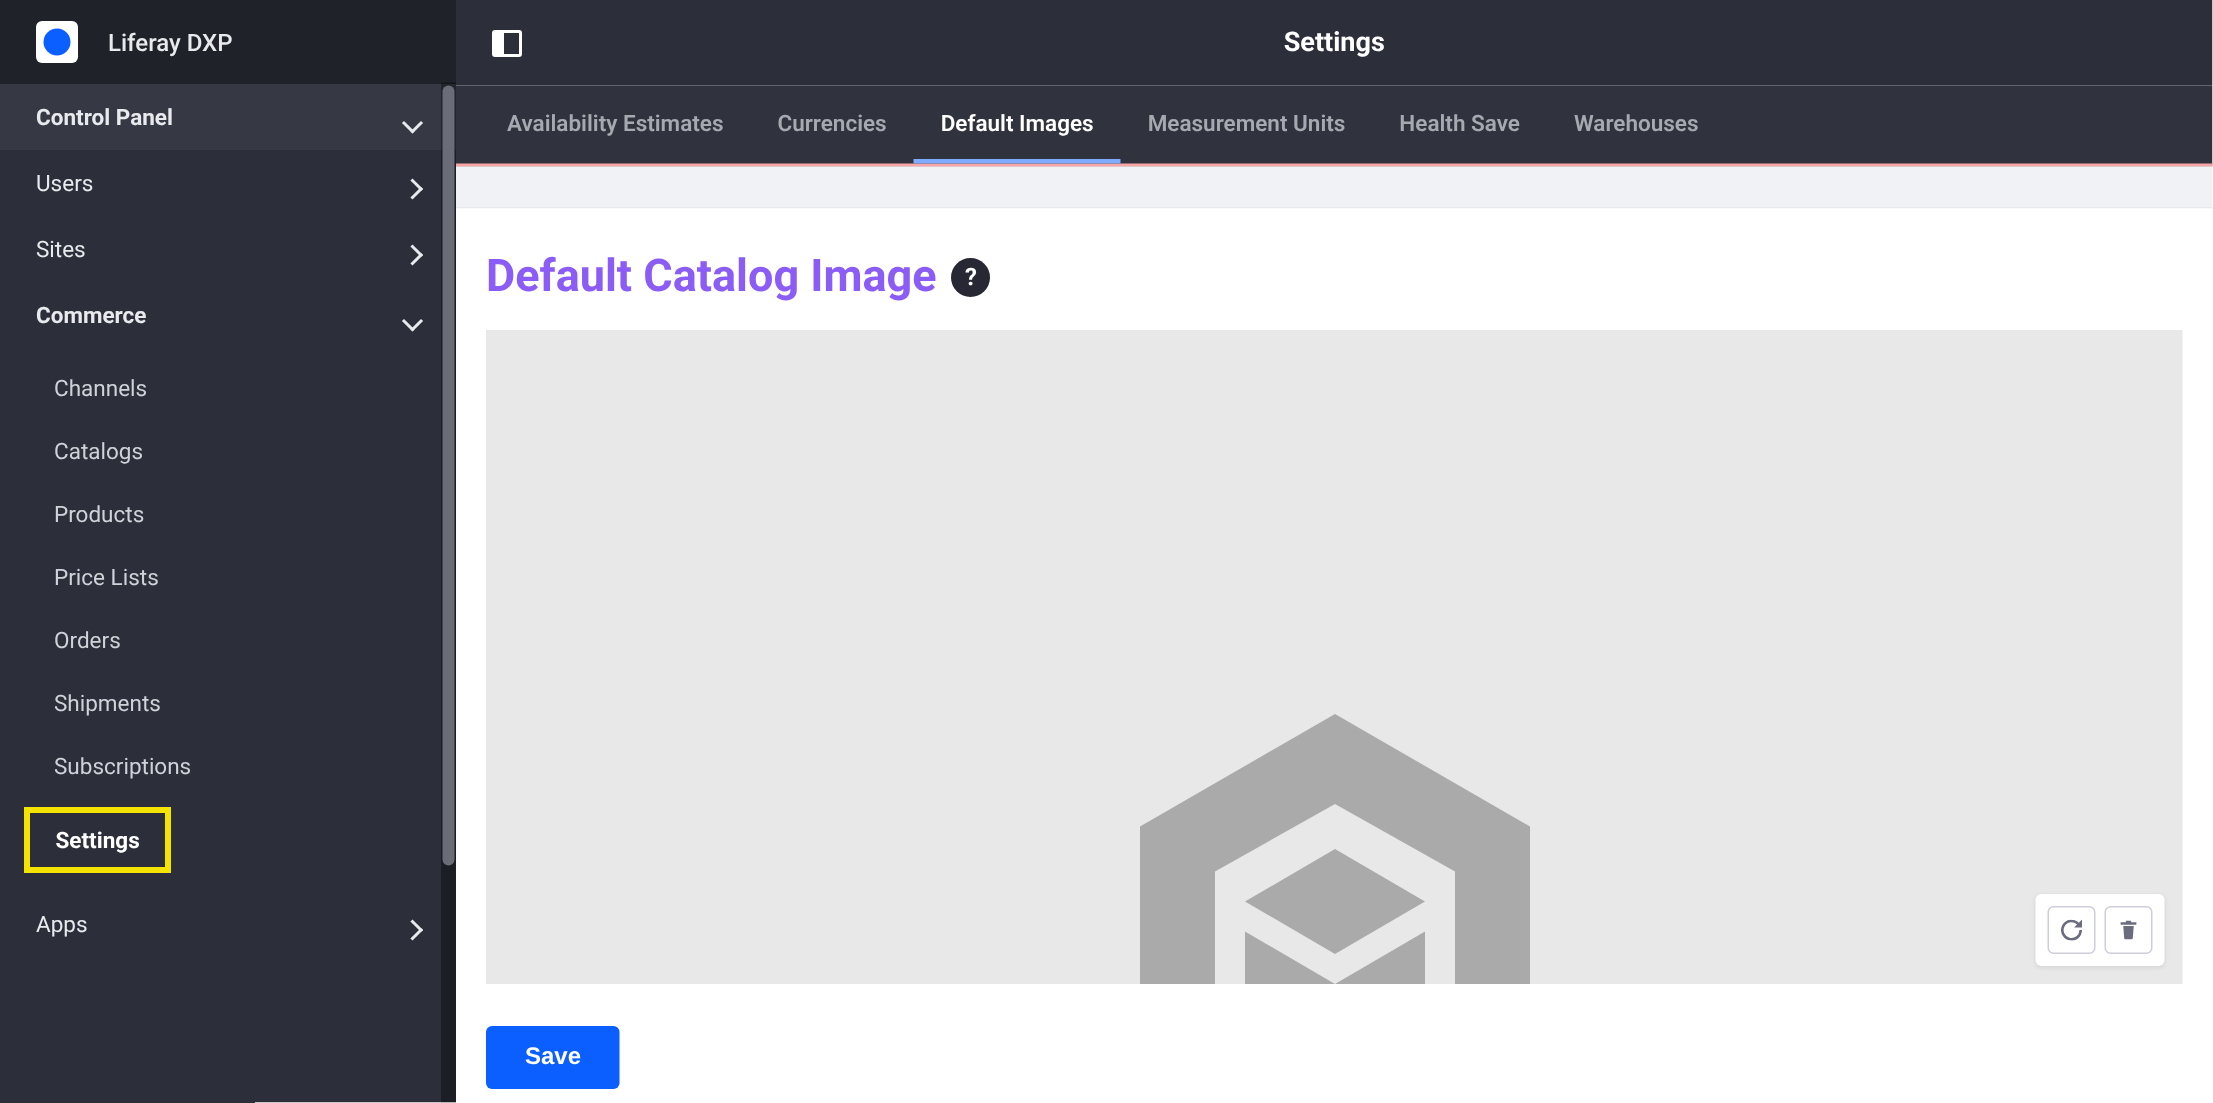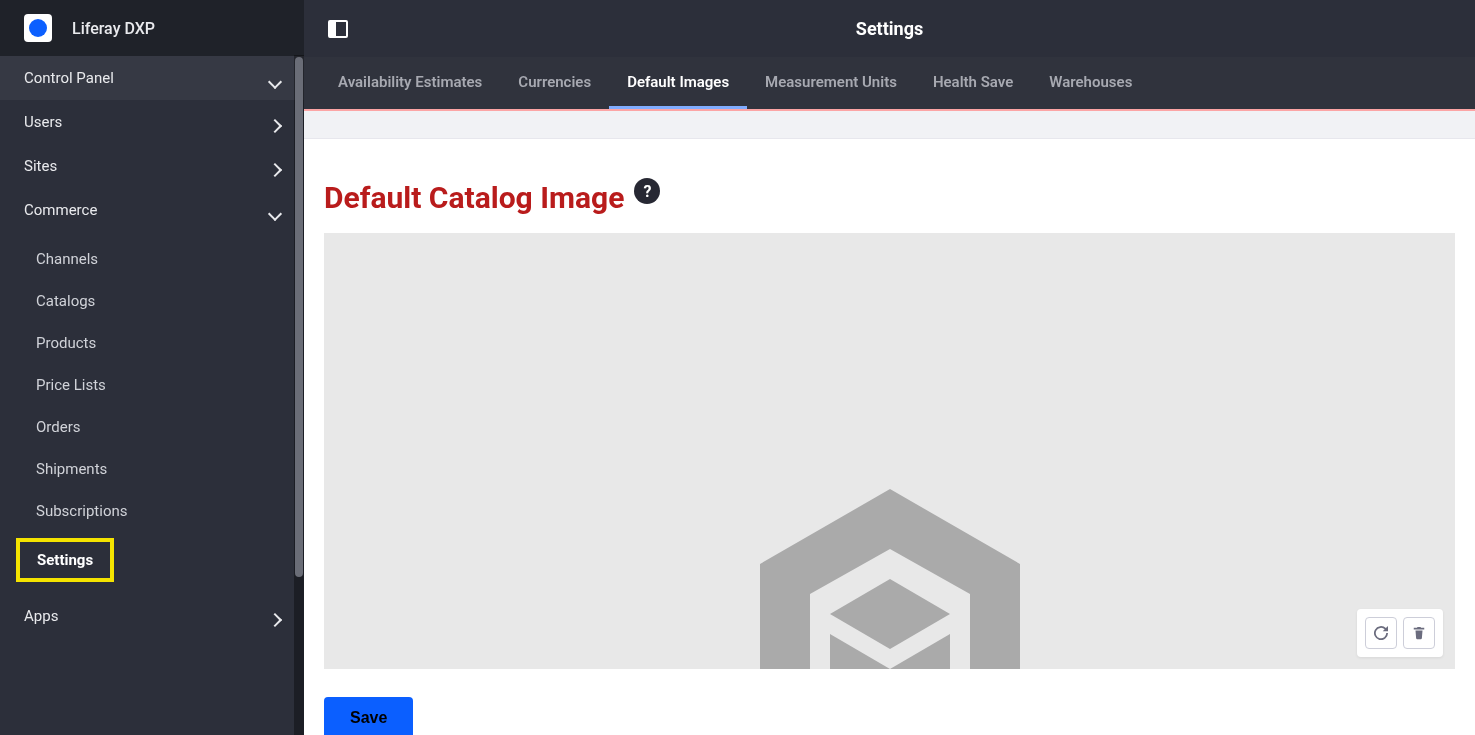--- a/index.html
+++ b/index.html
@@ -78,21 +78,21 @@
     .nav-item {
       display: flex;
       align-items: center;
       justify-content: space-between;
       padding: 13px 24px;
       cursor: pointer;
       font-size: 15px;
       color: #e9eaed;
     }
     .nav-item.bold {
-      font-weight: 400;
+      font-weight: 700;
     }
     .nav-item.section-header {
       background: #363944;
     }
     .chevron {
       width: 10px;
       height: 10px;
       display: inline-block;
     }
     .chevron-right::before {
@@ -213,22 +213,21 @@
     
     .page-heading {
       display: flex;
       align-items: center;
       gap: 10px;
       margin-bottom: 18px;
     }
     .page-heading h1 {
       font-size: 30px;
       font-weight: 700;
-      color: #b91c1c;
-      margin-top: 13px;
+      color: #8b5cf6;
     }
     .help-icon {
       width: 26px;
       height: 26px;
       background: #272833;
       color: #fff;
       border-radius: 50%;
       display: flex;
       align-items: center;
       justify-content: center;
@@ -277,21 +276,21 @@
       color: #6b6c7e;
     }
     .icon-btn svg {
       width: 14px;
       height: 14px;
     }
     
     .save-btn {
       margin-top: 28px;
       background: #0b5fff;
-      color: #000000;
+      color: #ffffff;
       border: none;
       padding: 12px 26px;
       font-size: 16px;
       font-weight: 700;
       border-radius: 4px;
       cursor: pointer;
     }
   </style>
 </head>
 <body>

